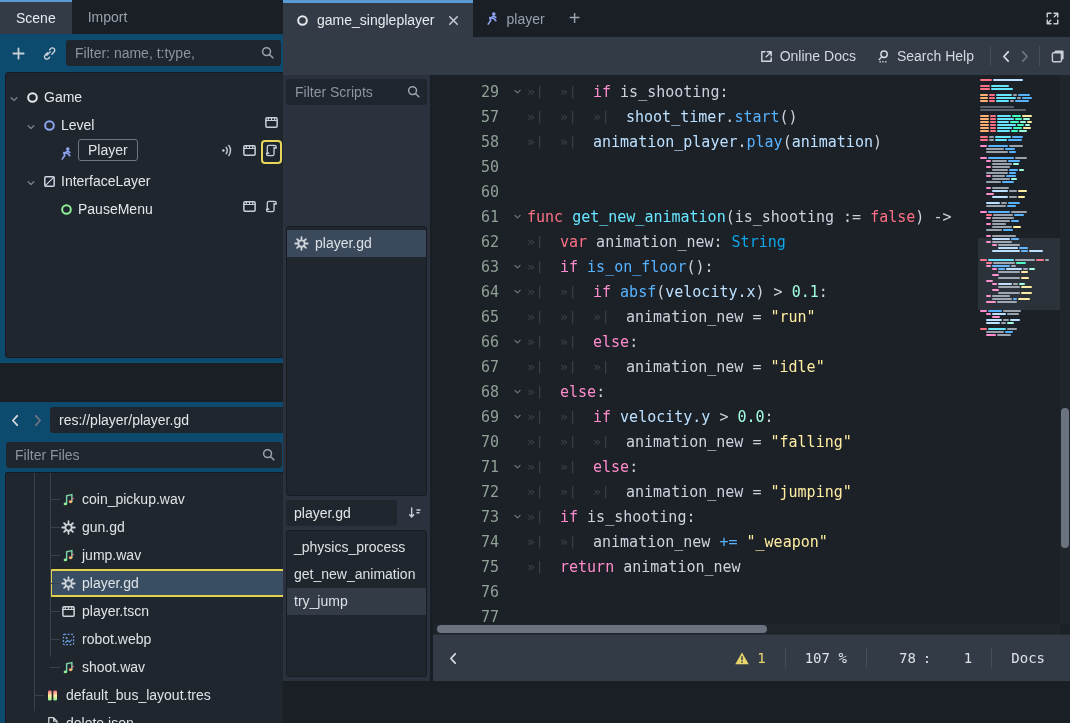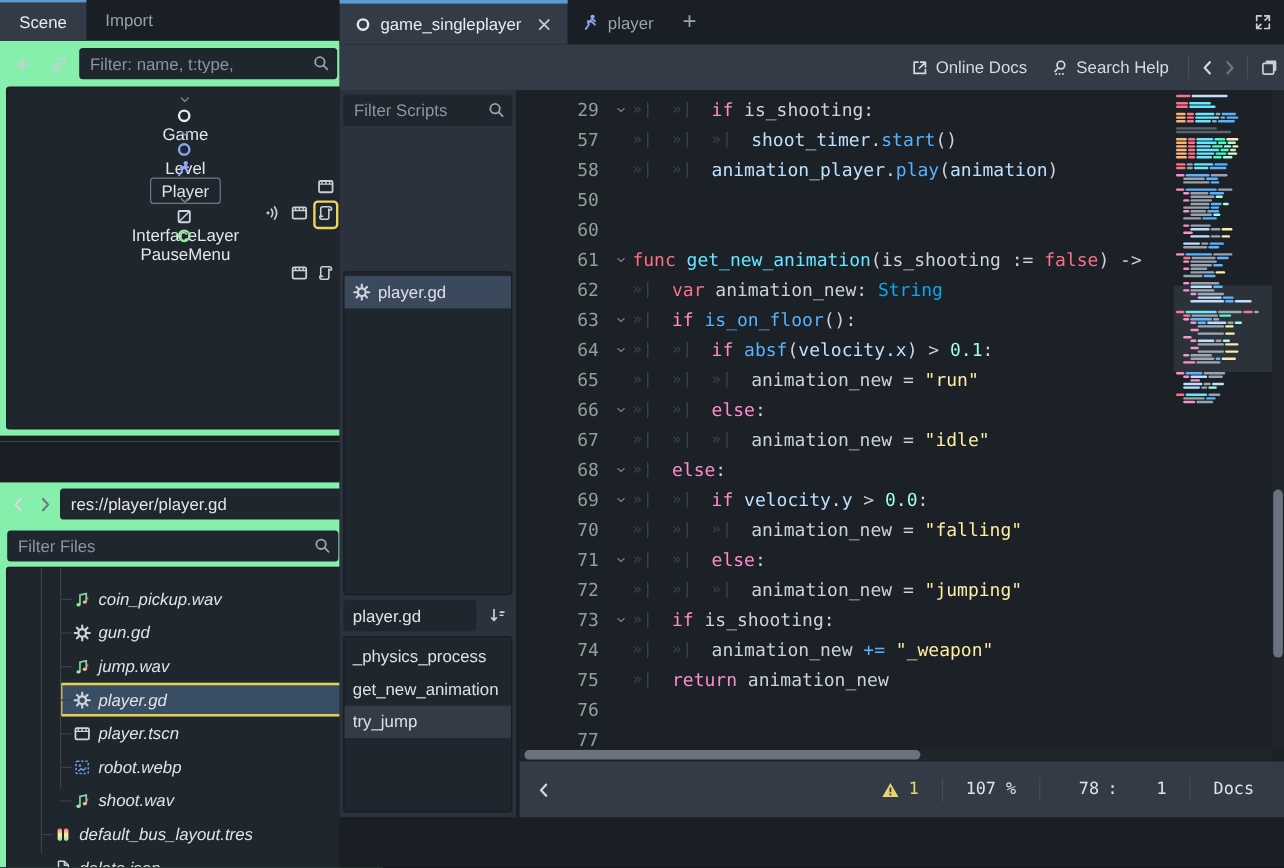--- a/index.html
+++ b/index.html
@@ -3,56 +3,56 @@
 <meta charset="utf-8">
 <style>
   html,body{margin:0;padding:0;background:#14171c;}
   .root{position:relative;width:1070px;height:723px;background:#1a1e25;overflow:hidden;
         font-family:"Liberation Sans",sans-serif;font-size:14px;color:#dfe3e8;-webkit-font-smoothing:antialiased;}
   .ic{display:inline-flex;align-items:center;justify-content:center;line-height:0;}
   .ic svg{display:block;}
   input{font-family:"Liberation Sans",sans-serif;font-size:14px;border:none;outline:none;}
   
   .left-col{position:absolute;left:0;top:0;width:273px;height:723px;background:#1a1e25;}
-  .panel{position:absolute;left:0;width:319px;display:flex;flex-direction:column;background:#86efac;}
+  .panel{position:absolute;left:0;width:319px;display:flex;flex-direction:column;background:#0c4a6e;}
   #scene-panel{top:0;height:363px;}
   #fs-panel{top:368px;height:355px;}
   .ptabs{height:34px;background:#1a1e25;display:flex;align-items:stretch;flex:none;}
   .ptab{display:flex;align-items:center;padding:0 16px;color:#98a1ac;position:relative;}
   .ptab.active{background:#333b46;color:#e8ebef;border-top:2px solid #5b9bd3;padding-top:0;}
   .ptabs .spacer,.spacer{flex:1;}
   .dots-btn{width:26px;display:flex;align-items:center;justify-content:center;color:#9aa3ae;}
   .toolbar{height:38px;display:flex;align-items:center;gap:6px;padding:0 6px;flex:none;}
   .tbtn{width:24px;height:24px;display:flex;align-items:center;justify-content:center;color:#c9cfd6;border-radius:3px;}
   .filter-wrap{flex:1;position:relative;height:26px;}
   .filter-wrap input{width:100%;height:26px;box-sizing:border-box;background:#20262e;border-radius:3px;
        color:#dfe3e8;padding:0 26px 0 9px;}
   .filter-wrap input::placeholder{color:#8b94a0;opacity:1;}
   .filter-wrap .ic{position:absolute;right:6px;top:5px;color:#9aa3ae;}
   .tree-box{flex:1;margin:0 5px 5px 5px;background:#20262e;border-radius:3px;border:1px solid #181c22;
        position:relative;overflow:hidden;padding-top:4px;}
-  .trow{height:28px;display:flex;align-items:center;position:relative;padding-right:12px;flex-direction:column;}
+  .trow{height:28px;display:flex;align-items:flex-end;position:relative;padding-right:12px;}
   .trow .arrow{width:16px;color:#76808c;flex:none;display:flex;justify-content:center;}
   .trow .nicon{width:20px;flex:none;display:flex;justify-content:center;}
   .trow .nlabel{margin-left:2px;color:#e3e6ea;white-space:nowrap;}
   .trow .name-box{border:1px solid #6e7884;border-radius:3px;padding:2px 9px;margin-left:2px;}
   .badges{margin-left:auto;display:flex;align-items:center;gap:7px;color:#c9cfd6;}
   .badges .hl{outline:2px solid #e8d75a;outline-offset:1px;border-radius:1px;}
   
   .pathbar{height:36px;display:flex;align-items:center;gap:4px;padding:0 6px;flex:none;}
   .navbtn{width:18px;height:24px;display:flex;align-items:center;justify-content:center;color:#d6dae0;}
   .navbtn.dim{color:#6d7681;}
   .pathbar input{flex:1;height:26px;box-sizing:border-box;background:#20262e;border-radius:3px;color:#e2e6ea;padding:0 9px;}
   .sq-btn{width:19px;height:19px;background:#c6ccd4;border-radius:2px;flex:none;margin-left:3px;}
   .filerow-bar{height:34px;display:flex;align-items:center;gap:5px;padding:0 6px;flex:none;}
   .file-tree{flex:1;margin:0 5px 0 5px;background:#20262e;border-radius:3px 3px 0 0;border:1px solid #181c22;border-bottom:none;
       position:relative;overflow:hidden;padding-top:12px;}
   .frow{height:28px;display:flex;align-items:center;position:relative;}
   .frow .nicon{width:20px;flex:none;display:flex;justify-content:center;}
-  .frow .nlabel{margin-left:4px;white-space:nowrap;color:#dfe3e8;font-style:italic;}
+  .frow .nlabel{margin-left:4px;white-space:nowrap;color:#dfe3e8;}
   .frow.d1{padding-left:52px;}
   .frow.d0{padding-left:36px;}
   .frow.sel{background:#3a4e63;outline:2px solid #e3d04d;outline-offset:-2px;border-radius:2px;
       margin:0 10px 0 44px;padding-left:8px;}
   .guide-v{position:absolute;width:1px;background:#39414c;}
   .guide-h{position:absolute;height:1px;background:#39414c;}
   .vscroll{position:absolute;top:0;bottom:0;right:0;width:9px;background:#262c34;}
   .vscroll .handle{position:absolute;left:1px;right:1px;border-radius:4px;background:#5f6873;}
   
   .right-col{position:absolute;left:283px;top:0;width:787px;height:723px;background:#1a1e25;}

